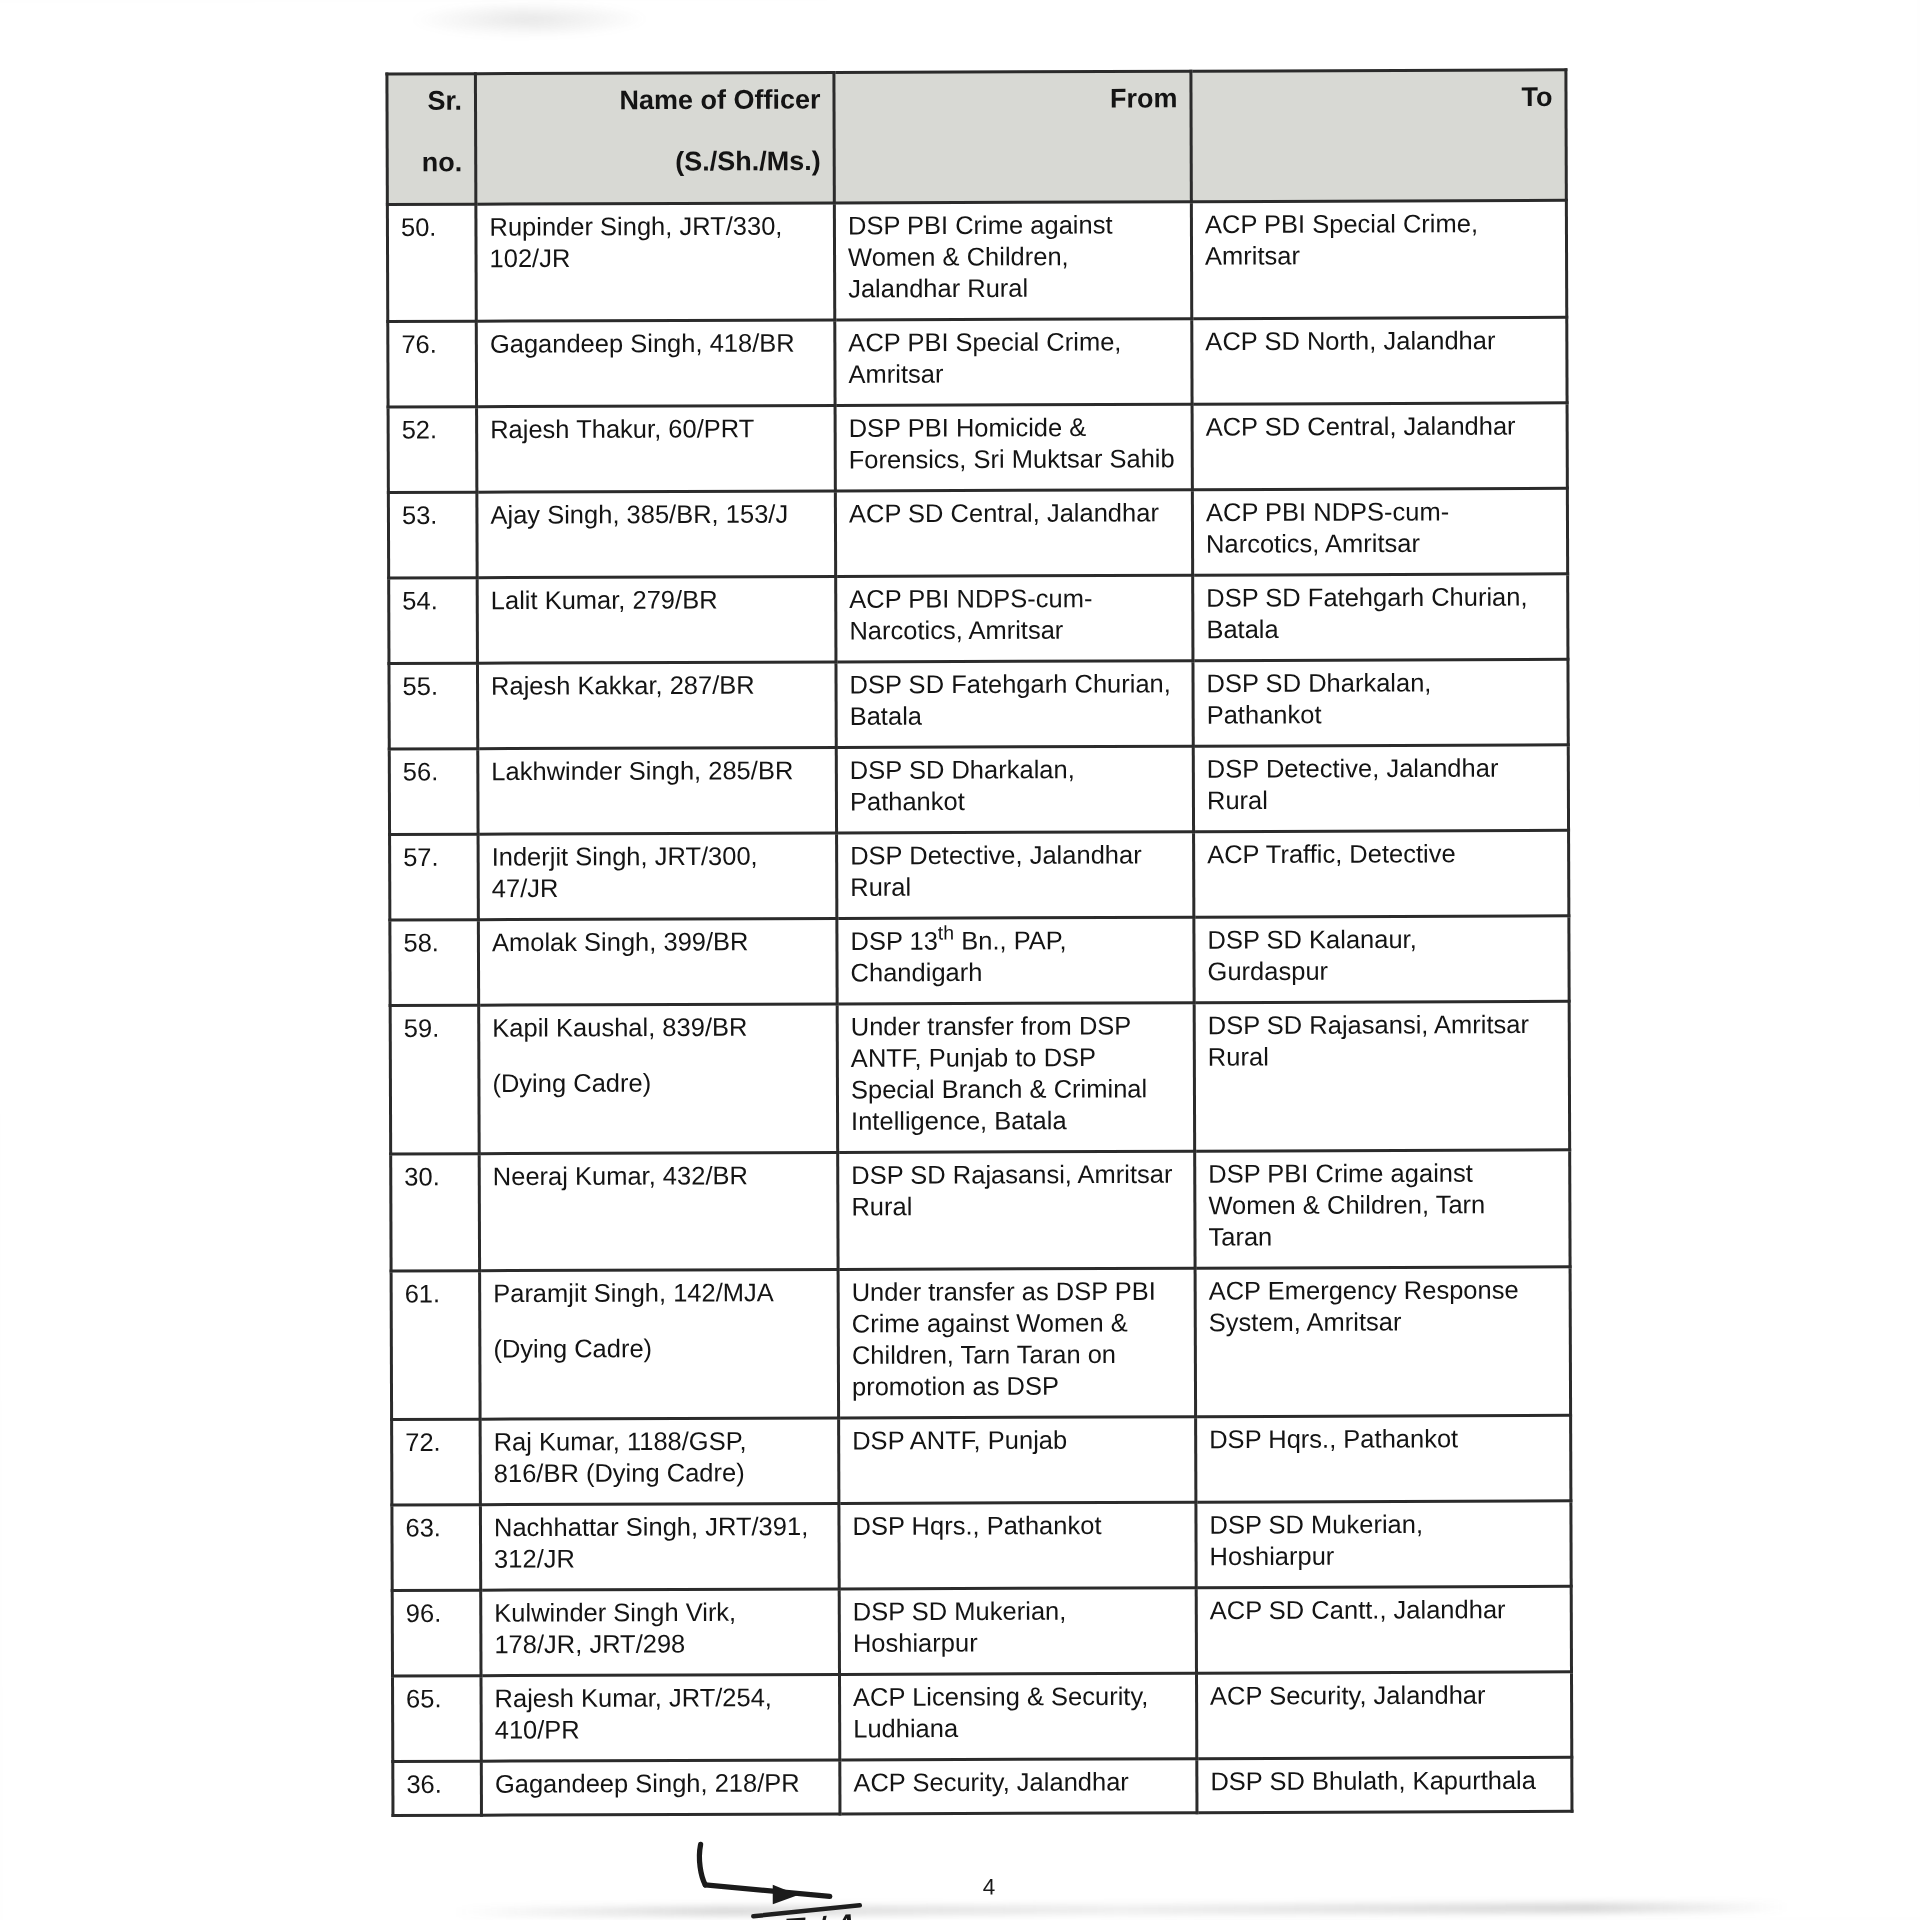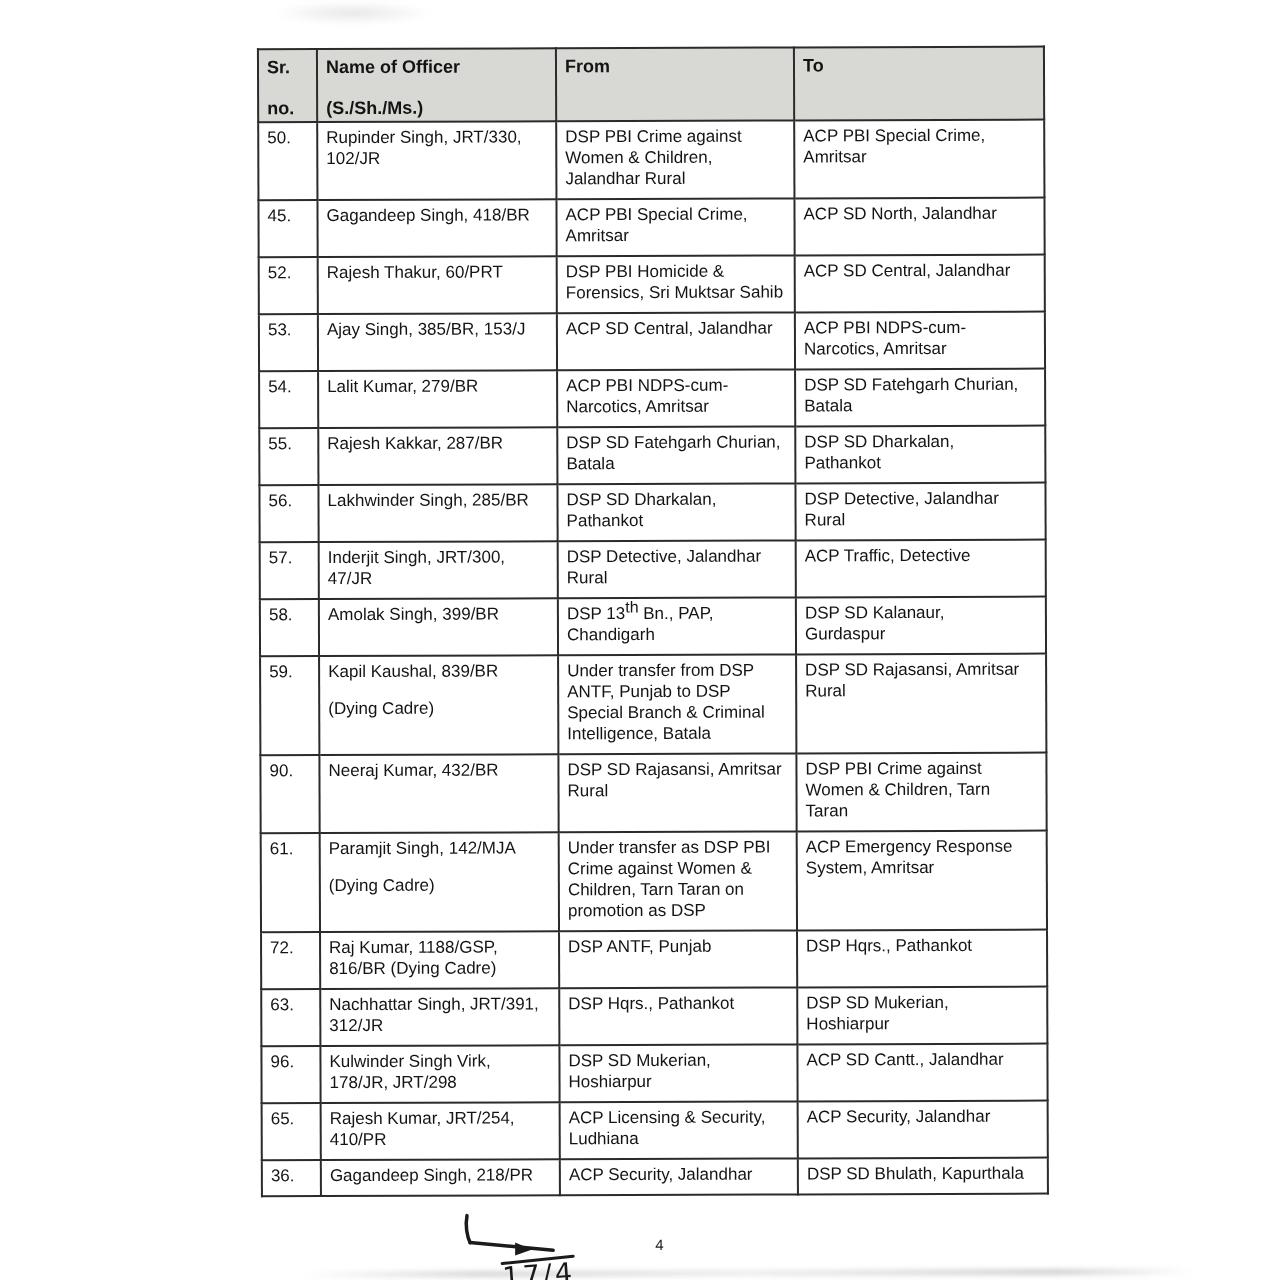--- a/index.html
+++ b/index.html
@@ -26,34 +26,35 @@
     background:#fff;
   }
   th,td{
     border:2px solid #2b2b2b;
     vertical-align:top;
     text-align:left;
     word-wrap:break-word;
   }
   th{
     background:#d8d9d4;
-    padding:7px 8px 2px 8px;
+    padding:7px 8px 16px 8px;
     font-size:18px;
     line-height:21px;
+    text-align:right;
   }
   .hline1,.hline2{display:block;font-weight:bold;}
   .hline2{margin-top:20px;}
   .hline2:empty{display:none;}
   td{
     padding:4px 8px 9px 8px;
     font-size:17px;
     line-height:21px;
   }
   td.to-cell{padding-right:18px;}
-  td sup{font-size:16px;line-height:0;}
+  td sup{font-size:13px;line-height:0;}
   .name-note{display:block;margin-top:16px;}
 
   .footer{
     display:flex;
     align-items:flex-start;
     margin:14px 0 0 196px;
   }
   .hand-svg{display:block;}
   .page-number{
     margin-left:38px;
@@ -114,21 +115,21 @@
         <td class="sr-cell"><span class="sr">50.</span></td>
         <td class="name-cell">
           <span class="name-main">Rupinder Singh, JRT/330, 102/JR</span>
           
         </td>
         <td class="from-cell"><span class="from-text">DSP PBI Crime against Women &amp; Children, Jalandhar Rural</span></td>
         <td class="to-cell"><span class="to-text">ACP PBI Special Crime, Amritsar</span></td>
       </tr>
 
       <tr>
-        <td class="sr-cell"><span class="sr">45.</span></td>
+        <td class="sr-cell"><span class="sr">76.</span></td>
         <td class="name-cell">
           <span class="name-main">Gagandeep Singh, 418/BR</span>
           
         </td>
         <td class="from-cell"><span class="from-text">ACP PBI Special Crime, Amritsar</span></td>
         <td class="to-cell"><span class="to-text">ACP SD North, Jalandhar</span></td>
       </tr>
 
       <tr>
         <td class="sr-cell"><span class="sr">52.</span></td>
@@ -204,21 +205,21 @@
         <td class="sr-cell"><span class="sr">59.</span></td>
         <td class="name-cell">
           <span class="name-main">Kapil Kaushal, 839/BR</span>
           <span class="name-note">(Dying Cadre)</span>
         </td>
         <td class="from-cell"><span class="from-text">Under transfer from DSP ANTF, Punjab to DSP Special Branch &amp; Criminal Intelligence, Batala</span></td>
         <td class="to-cell"><span class="to-text">DSP SD Rajasansi, Amritsar Rural</span></td>
       </tr>
 
       <tr>
-        <td class="sr-cell"><span class="sr">90.</span></td>
+        <td class="sr-cell"><span class="sr">30.</span></td>
         <td class="name-cell">
           <span class="name-main">Neeraj Kumar, 432/BR</span>
           
         </td>
         <td class="from-cell"><span class="from-text">DSP SD Rajasansi, Amritsar Rural</span></td>
         <td class="to-cell"><span class="to-text">DSP PBI Crime against Women &amp; Children, Tarn Taran</span></td>
       </tr>
 
       <tr>
         <td class="sr-cell"><span class="sr">61.</span></td>

